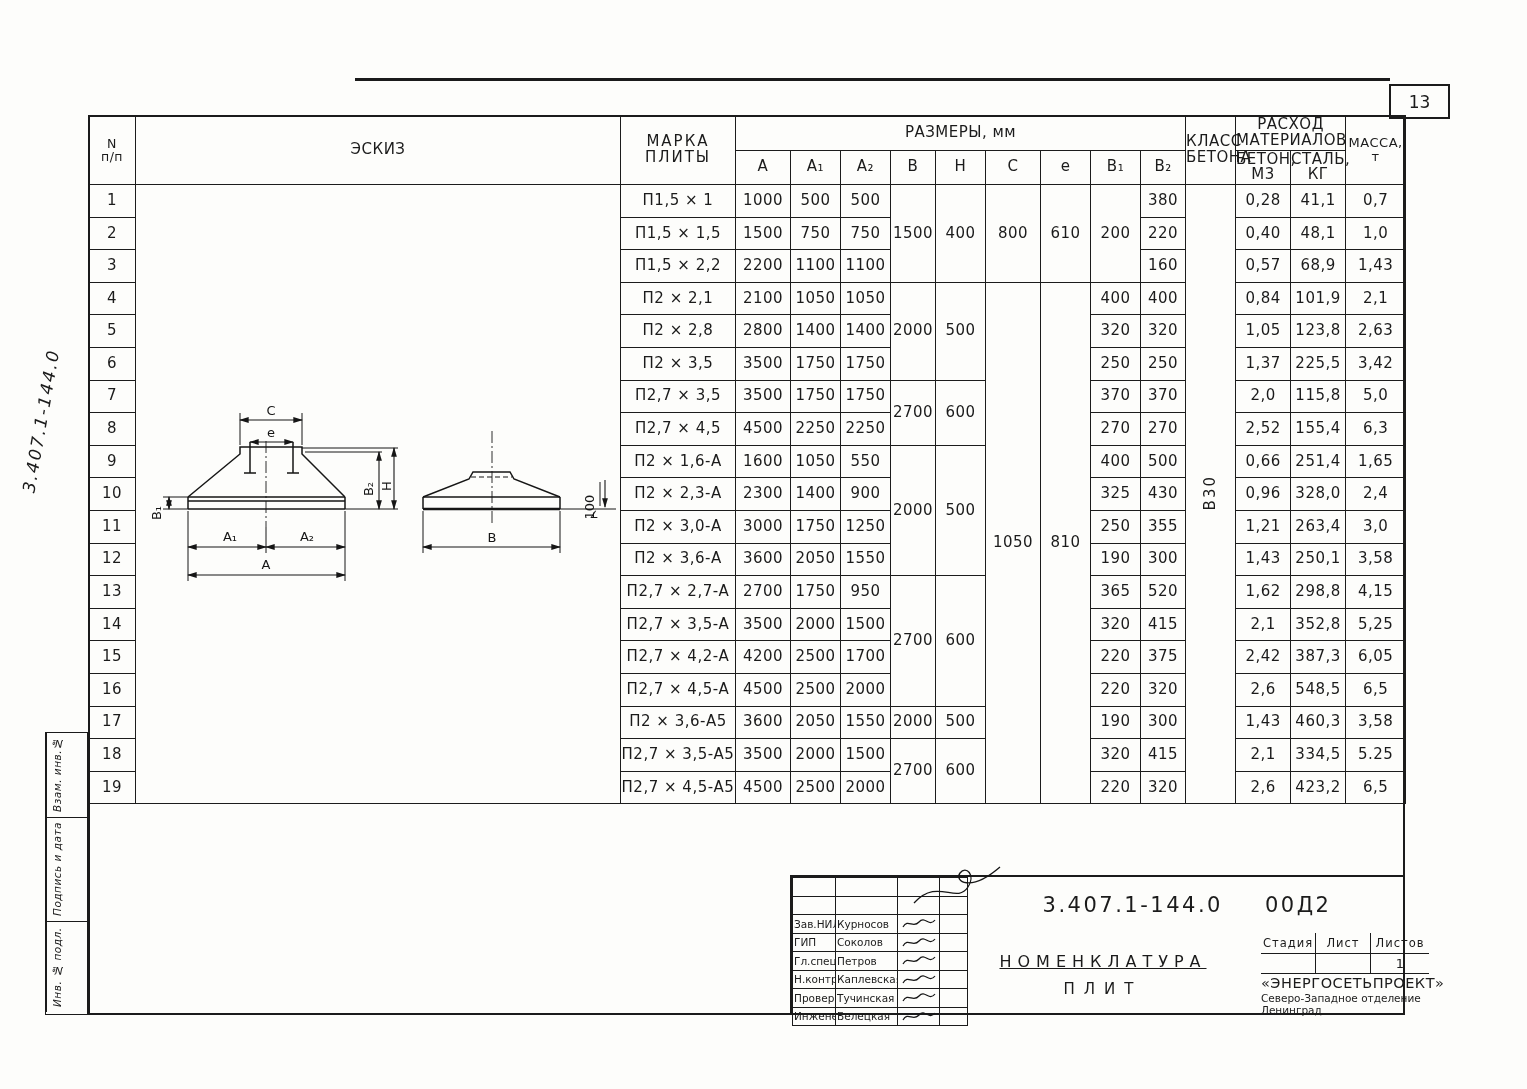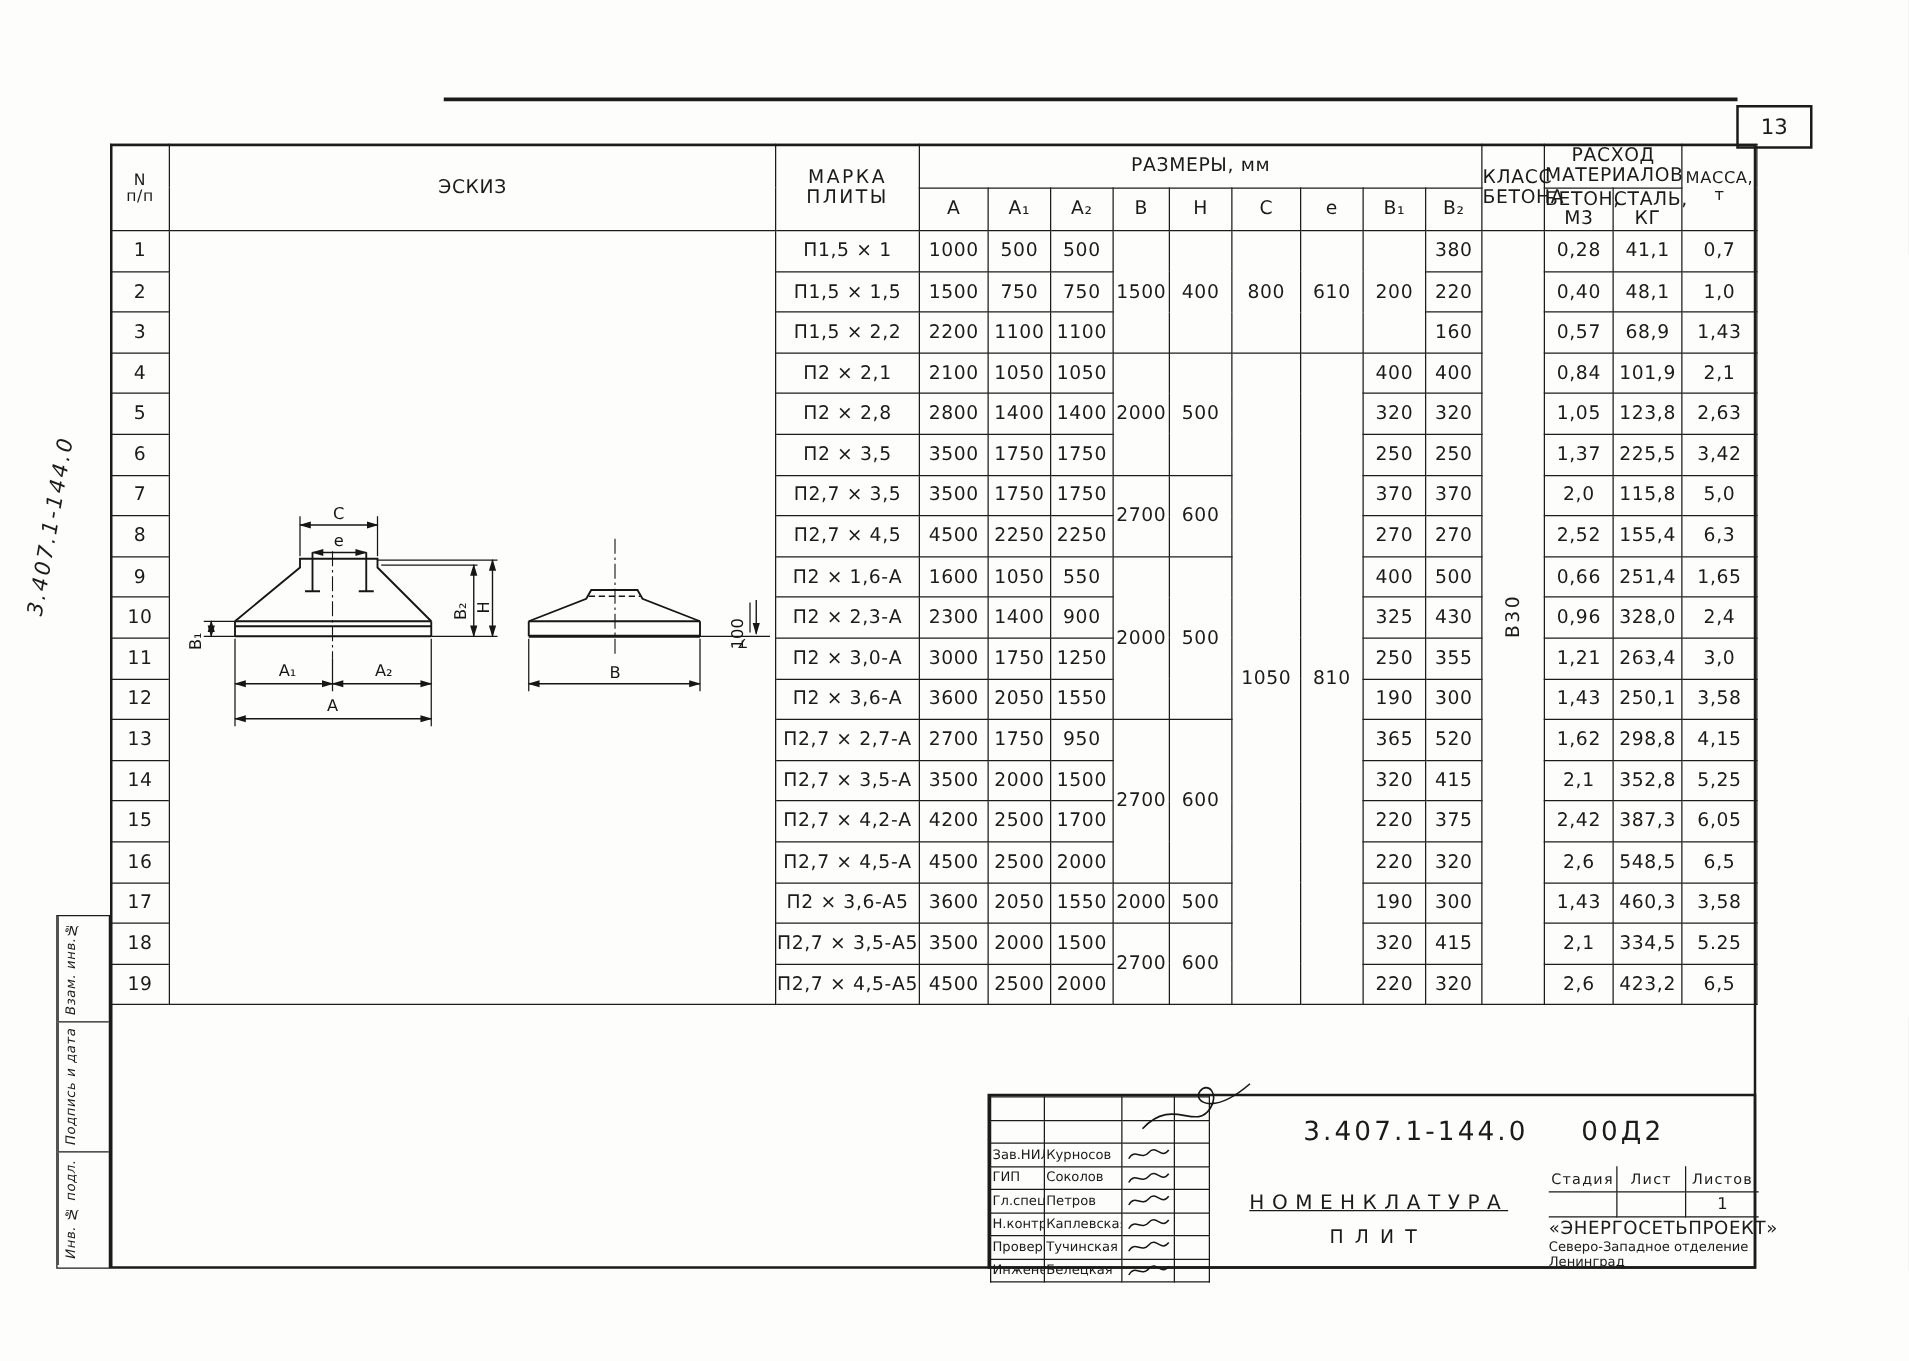--- a/index.html
+++ b/index.html
@@ -36,21 +36,21 @@
   .tblock{left:790px;top:875px;width:615px;height:140px;border:2px solid #1b1b1b;box-sizing:border-box;}
   .tblock .cellb{position:absolute;box-sizing:border-box;border:0 solid #1b1b1b;}
   table.sg{position:absolute;left:0;top:0;width:175px;height:140px;border-collapse:collapse;table-layout:fixed;}
   table.sg td{border:1.5px solid #1b1b1b;font-size:10.5px;padding:0 1px;white-space:nowrap;overflow:hidden;height:17.5px;line-height:1;}
   .docbox{left:175px;top:0;width:440px;height:56px;border-left-width:1.6px;border-bottom-width:1.6px;
           display:flex;align-items:center;justify-content:center;gap:42px;font-size:21px;letter-spacing:2.5px;}
   .titlebox{left:175px;top:56px;width:272px;height:84px;border-left-width:1.6px;border-right-width:1.6px;
           display:flex;flex-direction:column;align-items:center;justify-content:center;gap:9px;}
   .titlebox .t1{font-size:16px;letter-spacing:6px;text-decoration:underline;}
   .titlebox .t2{font-size:15px;letter-spacing:9px;}
-  .stg{left:447px;top:56px;width:168px;height:84px;}
+  .stg{left:469px;top:56px;width:168px;height:84px;}
   .stg .hc{position:absolute;top:0;height:21px;border-right:1.5px solid #1b1b1b;border-bottom:1.5px solid #1b1b1b;
            box-sizing:border-box;display:flex;align-items:center;justify-content:center;font-size:11.5px;letter-spacing:1px;}
   .stg .vc{position:absolute;top:21px;height:20px;border-right:1.5px solid #1b1b1b;border-bottom:1.5px solid #1b1b1b;
            box-sizing:border-box;display:flex;align-items:center;justify-content:center;font-size:13px;}
   .orgbox{position:absolute;top:41px;left:0;width:168px;height:43px;display:flex;flex-direction:column;
           align-items:flex-start;justify-content:center;line-height:1.15;}
   .orgbox .o1{font-size:14.5px;letter-spacing:.5px;}
   .orgbox .o2{font-size:10.5px;}
   
   .stamps{left:45px;top:732px;width:43px;height:283px;border:1.8px solid #1b1b1b;box-sizing:border-box;}

